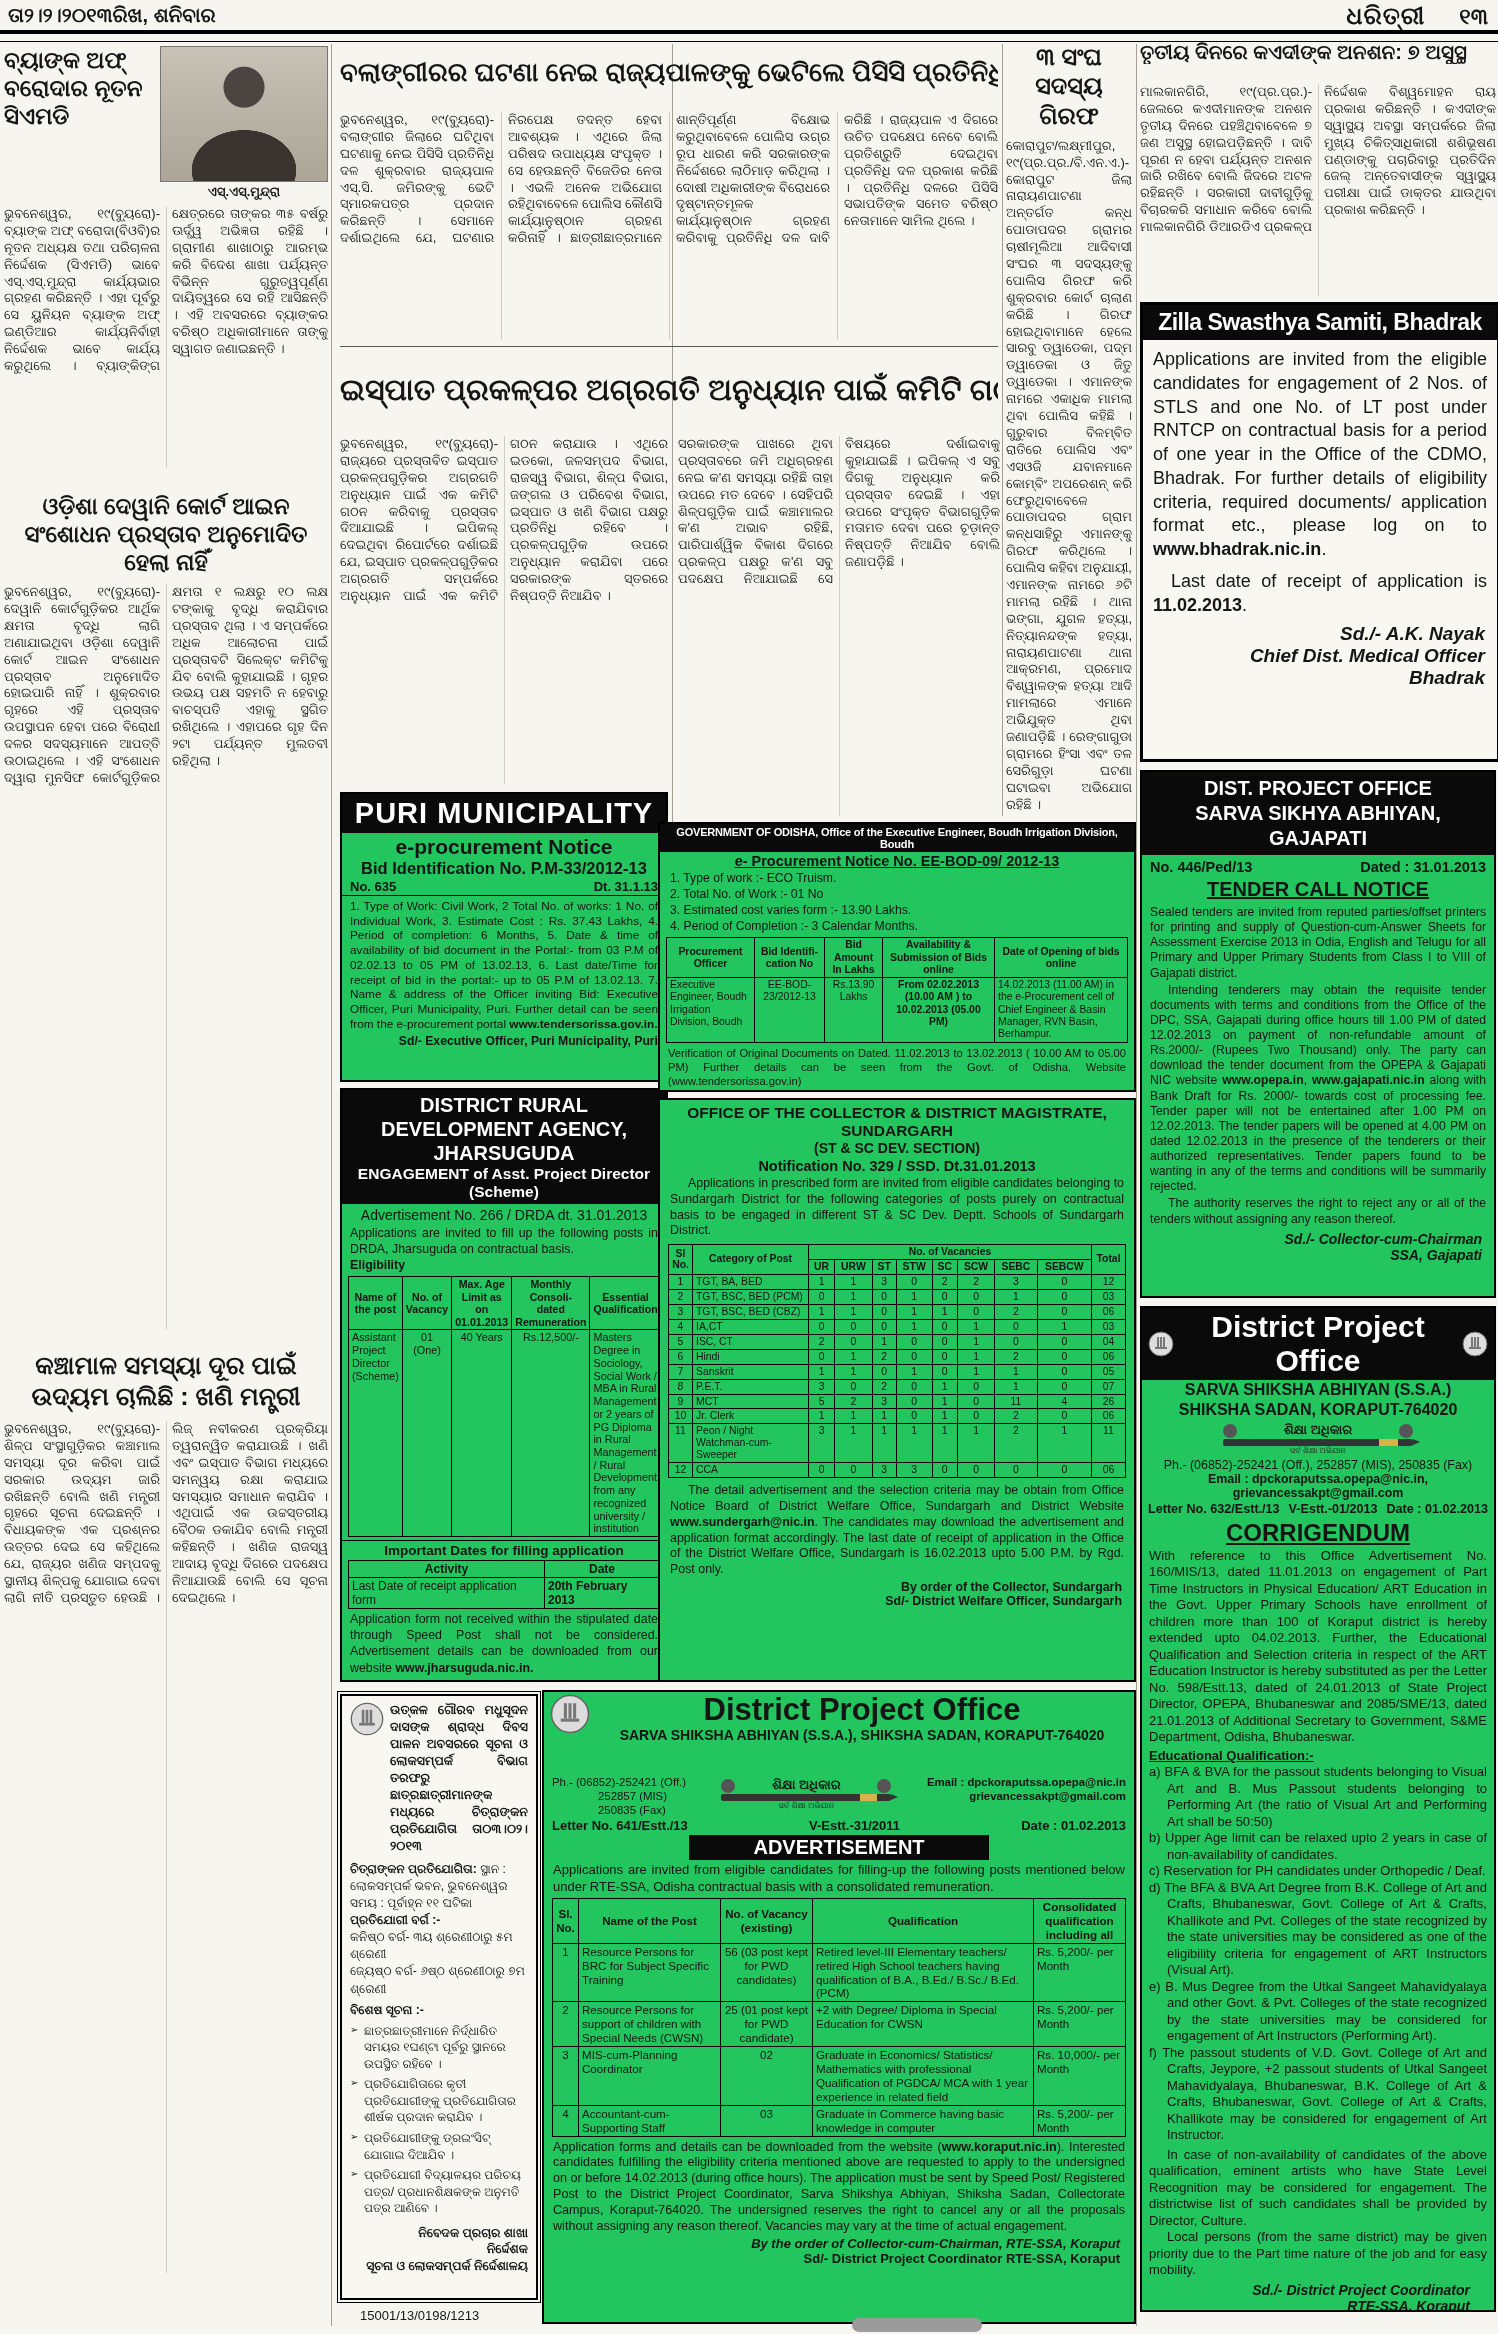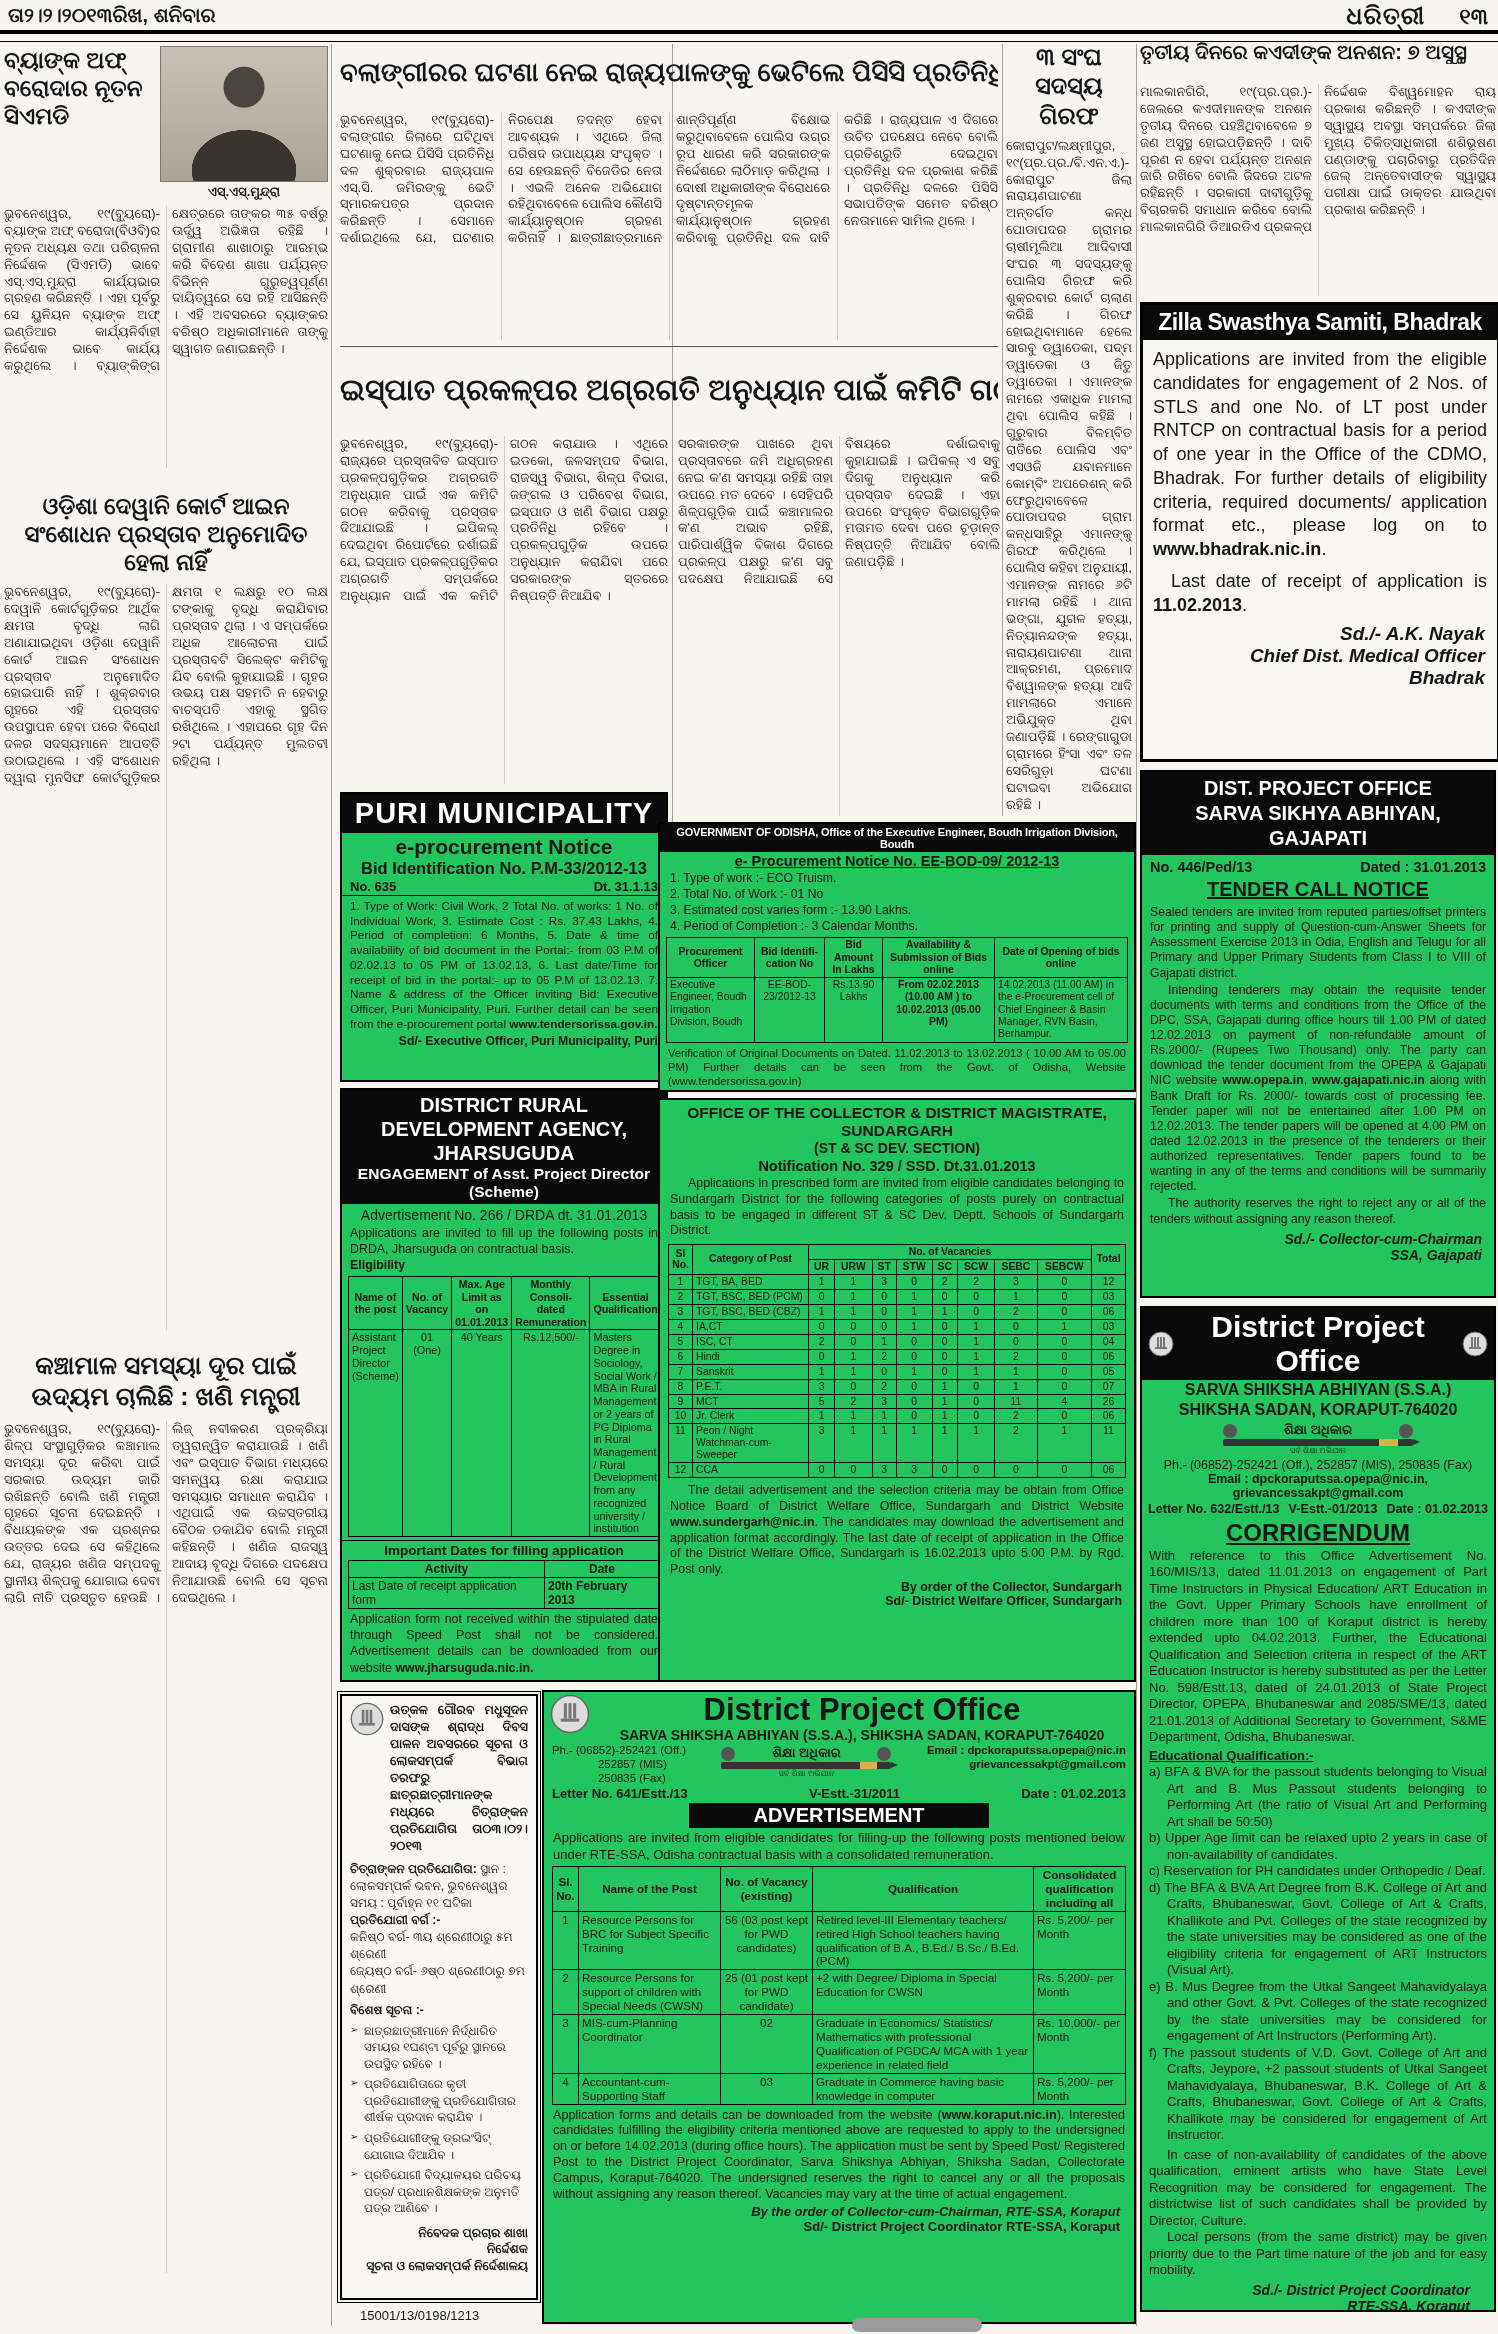--- a/index.html
+++ b/index.html
@@ -126,21 +126,21 @@
   .sund-p { font-size:12.4px; line-height:1.27; padding:0 10px; }
   .sund-table { font-size:10.4px; line-height:1.15; margin:5px 8px; width:calc(100% - 16px); text-align:center; }
   .sund-table td:nth-child(2){ text-align:left; }
   .sund-table th.sl { width:24px; } .sund-table th.cat { width:116px; } .sund-table th.total { width:34px; }
   .sund-sig { text-align:right; font-size:12.4px; font-weight:bold; padding:2px 12px 0 0; }
 
   
   .kor-header { display:flex; align-items:flex-start; gap:6px; padding:2px 6px 0 6px; }
   .kor-title { flex:1; text-align:center; font-weight:bold; font-size:31px; line-height:1.05; }
   .kor-sub { text-align:center; font-weight:bold; font-size:14px; }
-  .kor-midrow { display:flex; justify-content:space-between; align-items:flex-start; padding:0 8px; }
+  .kor-midrow { display:flex; justify-content:space-between; align-items:flex-start; padding:0 8px;margin-top:32px; }
   .kor-ph { font-size:11.4px; line-height:1.25; }
   .kor-email { font-size:11.4px; font-weight:bold; text-align:right; line-height:1.25; }
   .kor-letter { display:flex; justify-content:space-between; font-weight:b old; font-size:13px; font-weight:bold; padding:1px 8px; }
   .kor-advbar { width:300px; margin:1px auto; font-size:20px; padding:1px 0; }
   .kor-p { font-size:13px; line-height:1.26; padding:1px 9px; }
   .kor-table { font-size:11.6px; line-height:1.2; margin:2px 8px; width:calc(100% - 16px); }
   .kor-table td:nth-child(1){ width:26px; text-align:center; }
   .kor-table td:nth-child(2){ width:142px; }
   .kor-table td:nth-child(3){ width:92px; text-align:center; }
   .kor-table td:nth-child(5){ width:92px; }

